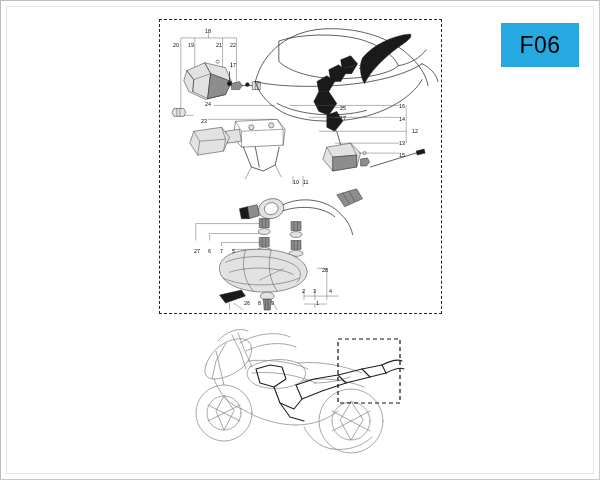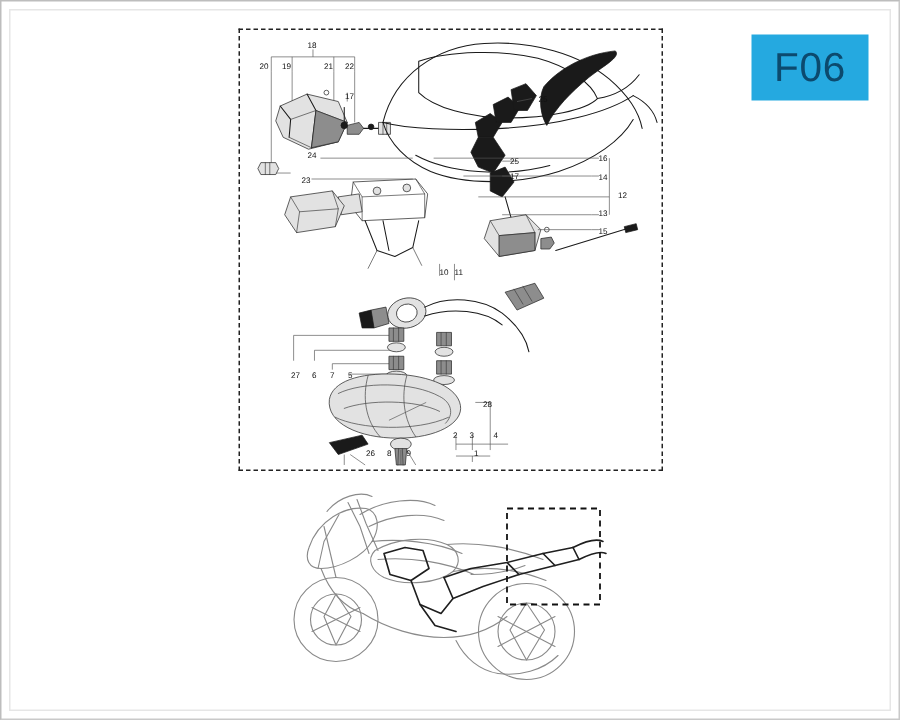--- a/index.html
+++ b/index.html
@@ -35,22 +35,22 @@
   }
 
   
   #code-badge {
     position: absolute;
     left: 500px;
     top: 22px;
     width: 78px;
     height: 44px;
     background: #25A9E0;
-    color: #0c4a6e;
-    font-size: 27px;
+    color: #000000;
+    font-size: 23px;
     line-height: 44px;
     text-align: center;
     letter-spacing: 0.5px;
     font-family: "Liberation Sans", sans-serif;
   }
 
   
   #exploded-panel {
     position: absolute;
     left: 158px;

